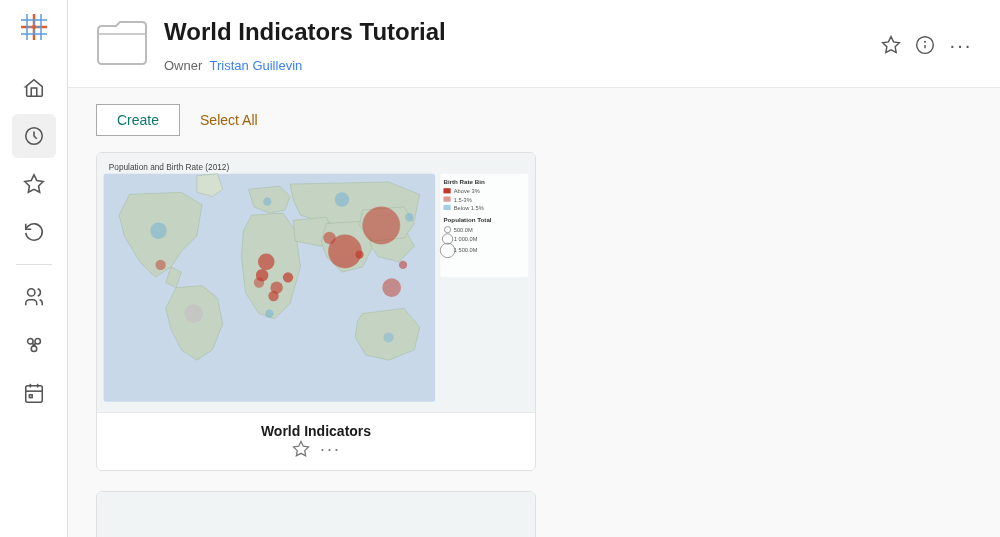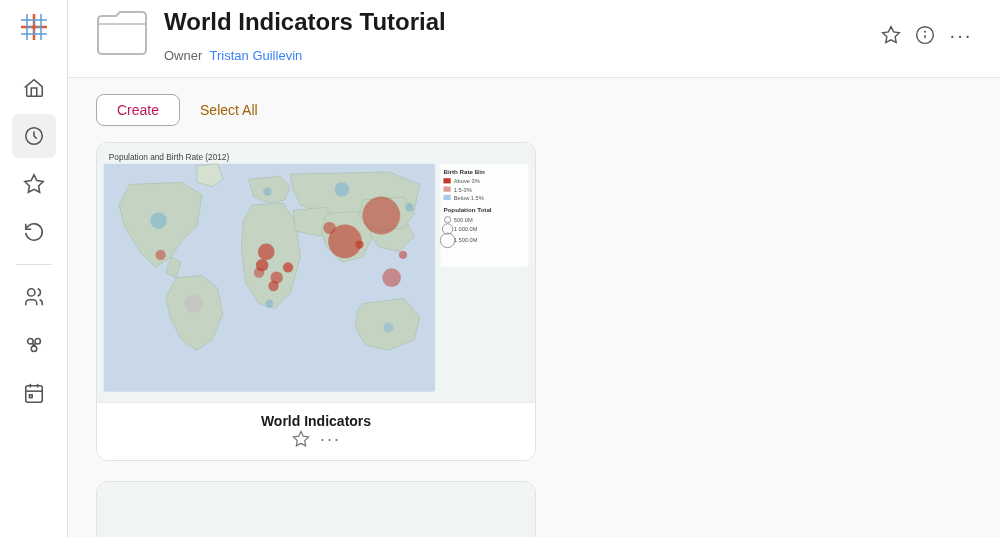--- a/index.html
+++ b/index.html
@@ -51,21 +51,21 @@
       flex: 1;
       display: flex;
       flex-direction: column;
       background: #f9f9f9;
       overflow: auto;
     }
 
     
     .header {
       background: #fff;
-      padding: 8px 28px 14px 28px;
+      padding: 18px 28px 14px 28px;
       border-bottom: 1px solid #e8e8e8;
       display: flex;
       align-items: center;
       gap: 16px;
     }
     .header-folder-icon {
       width: 52px;
       height: 46px;
       flex-shrink: 0;
     }
@@ -107,25 +107,25 @@
     .toolbar {
       padding: 16px 28px;
       display: flex;
       align-items: center;
       gap: 16px;
       background: #f9f9f9;
     }
     .btn-create {
       padding: 7px 20px;
       border: 1.5px solid #aaa;
-      border-radius: 8px;
+      border-radius: 0;
       background: #fff;
       font-size: 14px;
       font-weight: 500;
-      color: #be185d;
+      color: #0f766e;
       cursor: pointer;
     }
     .btn-select-all {
       background: none;
       border: none;
       font-size: 14px;
       color: #a16207;
       cursor: pointer;
       padding: 7px 4px;
     }
@@ -135,21 +135,21 @@
       padding: 0 28px 24px 28px;
       display: flex;
       gap: 20px;
       flex-wrap: wrap;
     }
 
     
     .card {
       background: #fff;
       border: 1px solid #e0e0e0;
-      border-radius: 12px;
+      border-radius: 6px;
       width: 440px;
       overflow: hidden;
       display: flex;
       flex-direction: column;
     }
     .card-preview {
       height: 260px;
       background: #f0f4f5;
       display: flex;
       align-items: center;

